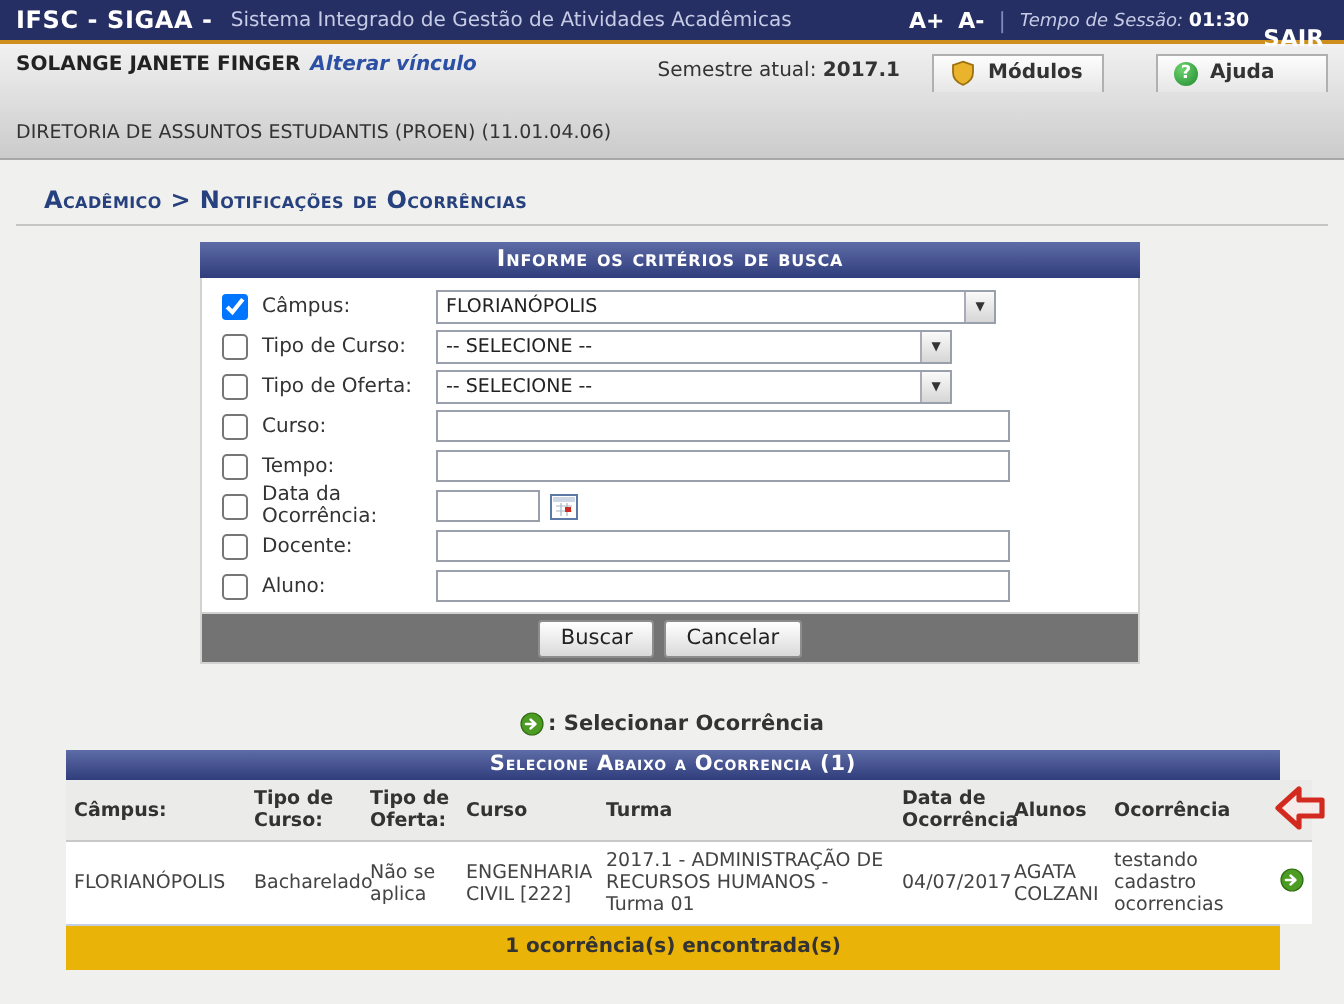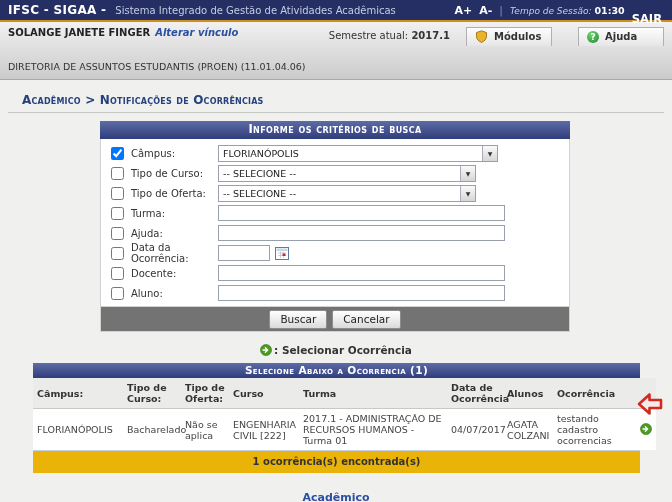--- a/index.html
+++ b/index.html
@@ -94,21 +94,21 @@
     height:25px; display:flex; align-items:center; justify-content:center; gap:5px;
   }
   .btn {
     background:linear-gradient(#ffffff,#dadada);
     border:1px solid #8d8d8d; border-radius:2px;
     font-size:10.5px; color:#222; padding:2px 10px 3px 10px;
     font-family:"DejaVu Sans",sans-serif; cursor:pointer;
   }
 
   
-  .legend { margin-top:12px; display:flex; justify-content:center; align-items:center; gap:2px;
+  .legend { margin-top:24px; display:flex; justify-content:center; align-items:center; gap:2px;
             font-size:10.5px; font-weight:bold; color:#333; }
 
   
   .table-wrap { width:607px; margin:7px 0 0 33px; }
   .table-title {
     background:linear-gradient(#5d6ba6,#303d7c);
     color:#fff; text-align:center; font-variant:small-caps;
     font-weight:bold; font-size:10.5px; letter-spacing:.4px; padding:1px 0 2px 0;
   }
   table { width:100%; border-collapse:collapse; table-layout:fixed; background:#fff; }
@@ -214,27 +214,27 @@
         <input type="checkbox" class="cb" style="">
         <span class="flabel">Tipo de Oferta:</span>
         <div class="sel w-sel">
           <span class="sel-text">-- SELECIONE --</span>
           <span class="sel-arrow">▼</span>
         </div>
       </div>
 
       <div class="frow">
         <input type="checkbox" class="cb" style="">
-        <span class="flabel">Turma:</span>
+        <span class="flabel">Curso:</span>
         <input type="text" class="ti" value="" style="">
       </div>
 
       <div class="frow">
         <input type="checkbox" class="cb" style="">
-        <span class="flabel">Ajuda:</span>
+        <span class="flabel">Tempo:</span>
         <input type="text" class="ti" value="" style="">
       </div>
 
       <div class="frow">
         <input type="checkbox" class="cb" style="">
         <span class="flabel">Data da Ocorrência:</span>
         <input type="text" class="ti ti-date" value="" style="">
         <span class="cal-btn">
           <svg width="14" height="13" viewBox="0 0 14 13">
             <rect x="0.5" y="0.5" width="13" height="12" fill="#ffffff" stroke="#5b7aa5"></rect>

